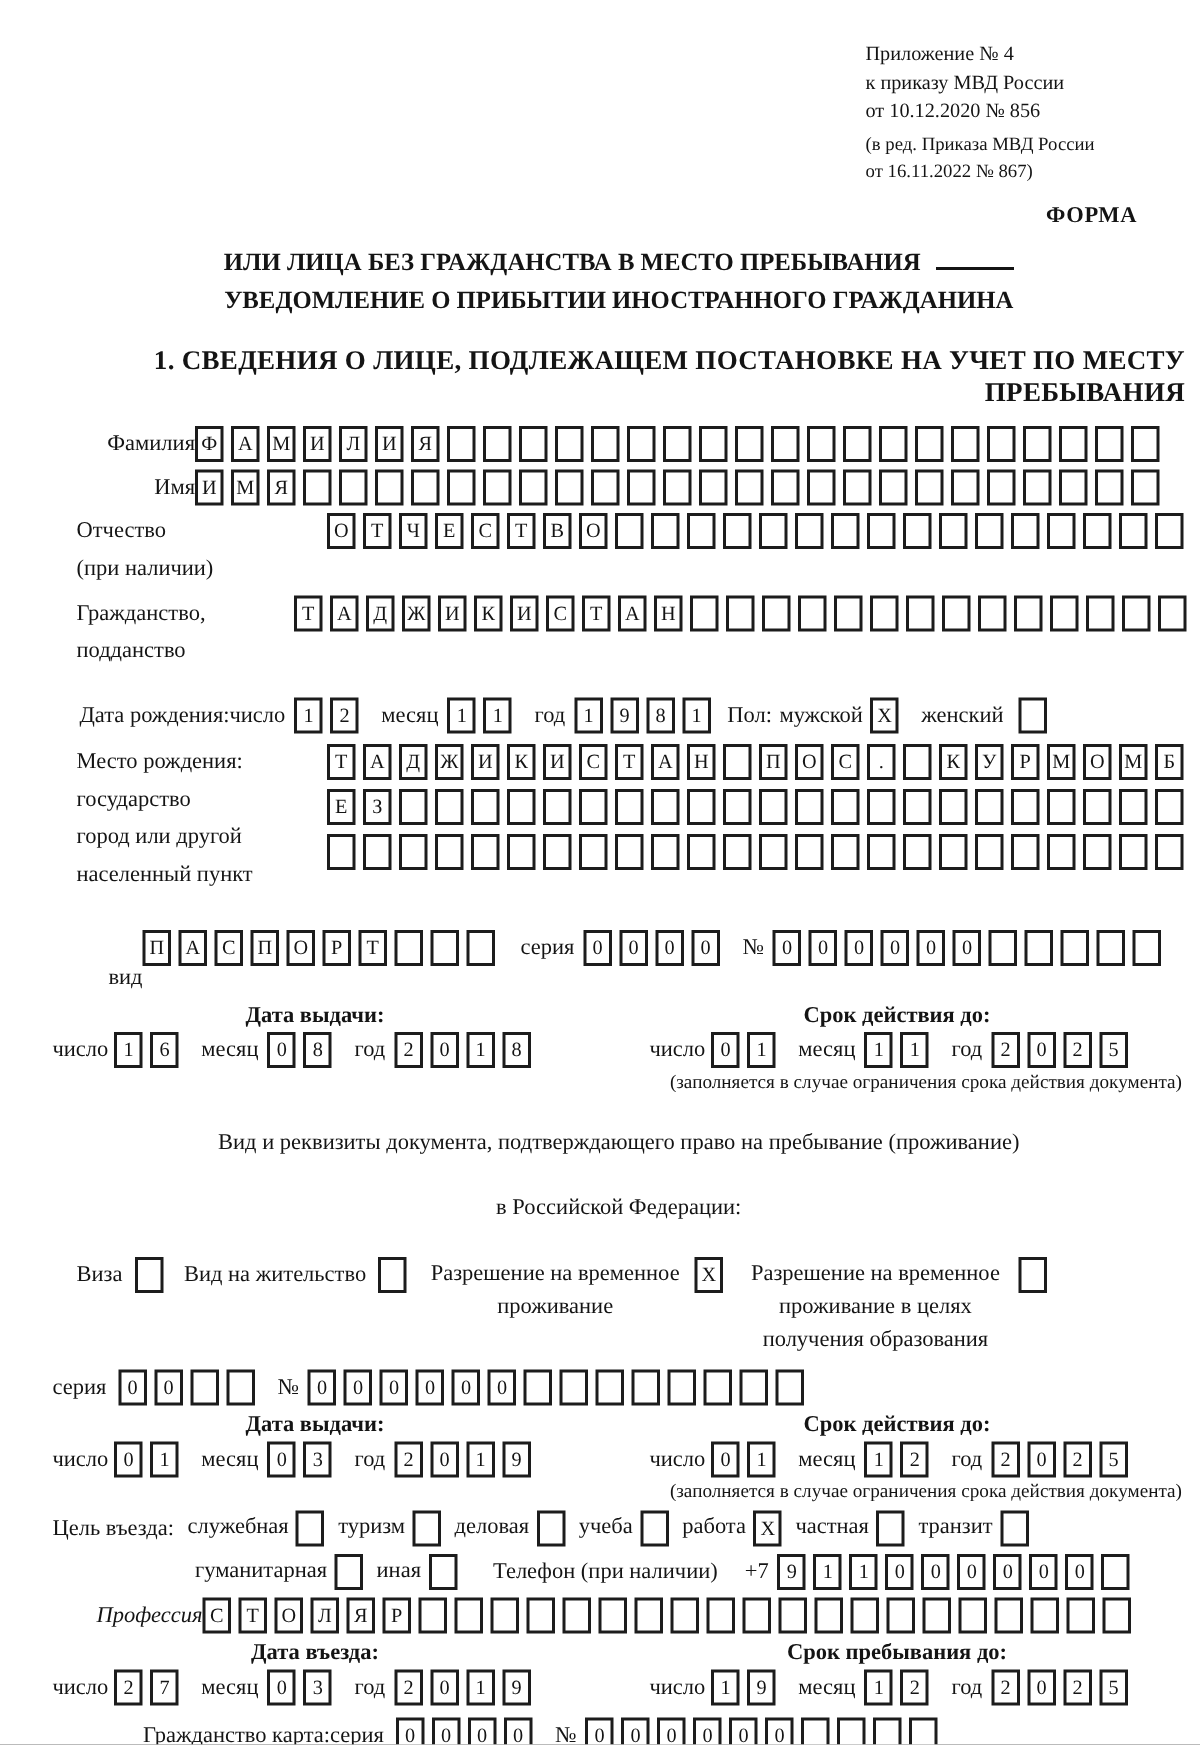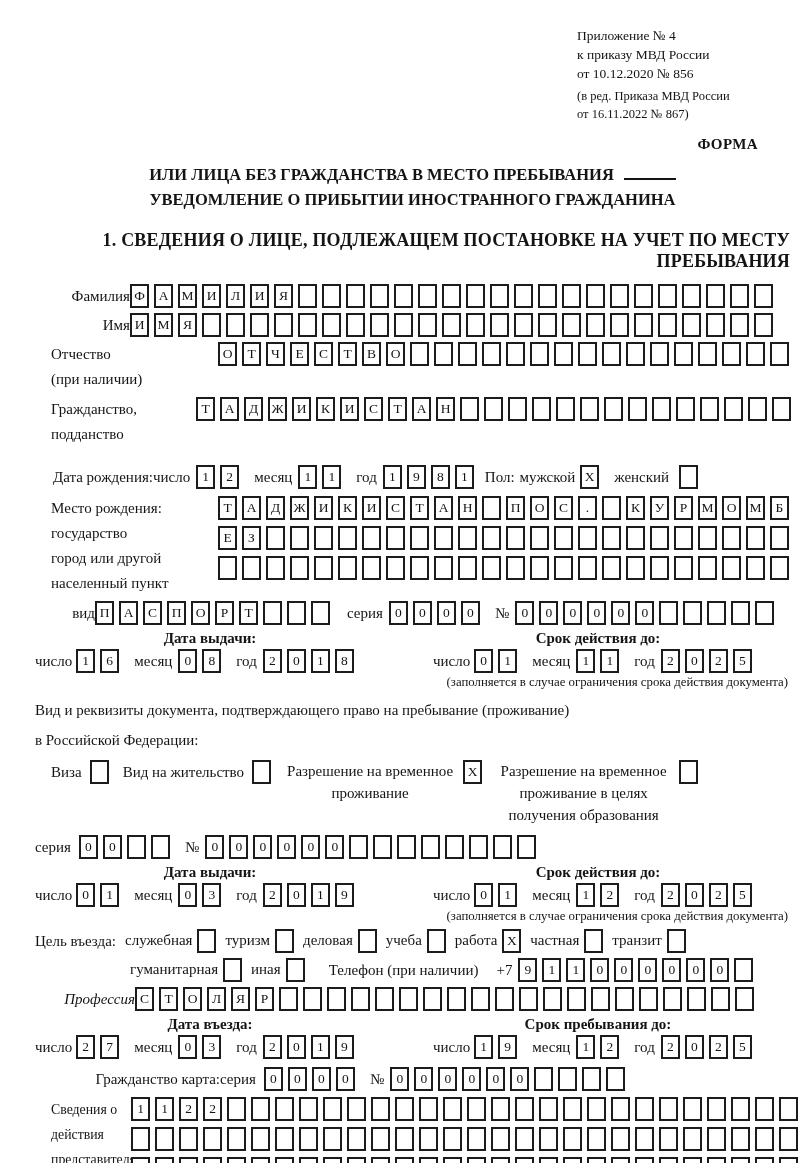--- a/index.html
+++ b/index.html
@@ -31,41 +31,41 @@
   .cell{
     flex:none;display:inline-block;
     width:15px;height:20px;
     border:2px solid #1c1c1c;
     margin-right:5px;
     text-align:center;line-height:20px;
     font-size:13.5px;
     background:#fff;
   }
   .boxrowgap{margin-bottom:6px;}
-  .w95{width:95px;} .w167{width:167px;} .w145{width:145px;} .w60{width:60px;}
+  .w95{width:95px;} .w167{width:167px;} .w145{width:145px;} .w60{width:60px;margin-top:39px;}
   .w100{width:100px;font-style:italic;} .w175{width:175px;} .w80{width:80px;font-size:13.8px;}
   .gap6{margin-left:6px;} .gap10{margin-left:10px;} .gap14{margin-left:14px;}
   .lbl-mid{margin:0 6px 0 10px;line-height:24px;flex:none;}
   
   .dates-pair{margin:4px 0 2px;}
   .dates-headings{display:flex;}
   .dates-fields{display:flex;align-items:center;margin-top:2px;}
   .dh-left{width:350px;text-align:center;font-weight:bold;}
   .dh-right{width:330px;margin-left:48px;text-align:center;font-weight:bold;}
   .df-left{width:350px;display:flex;align-items:center;flex:none;}
   .df-right{display:flex;align-items:center;margin-left:48px;flex:none;}
   .validity-note{text-align:right;font-size:12.8px;margin:2px 2px 4px 0;}
   
   .opt{display:flex;align-items:flex-start;}
   .opt .olabel{line-height:24px;}
   .opt .olabel-multi{text-align:center;line-height:1.45;padding-top:1px;}
   .opt .cell{margin-left:8px;margin-right:0;}
   .purpose-opt{display:flex;align-items:center;margin-left:9px;}
   .purpose-opt .cell{margin-left:5px;margin-right:0;}
-  .intro-line{margin:10px 0;line-height:1.35;}
+  .intro-line{margin:23px 0;line-height:1.35;text-align:center;}
   .doc-heading{text-align:center;font-weight:bold;font-size:14.8px;margin:6px 0 4px;}
 </style>
 </head>
 <body>
 
 <div class="page">
 
   <div class="appendix">
     <div>Приложение № 4</div>
     <div>к приказу МВД России</div>

